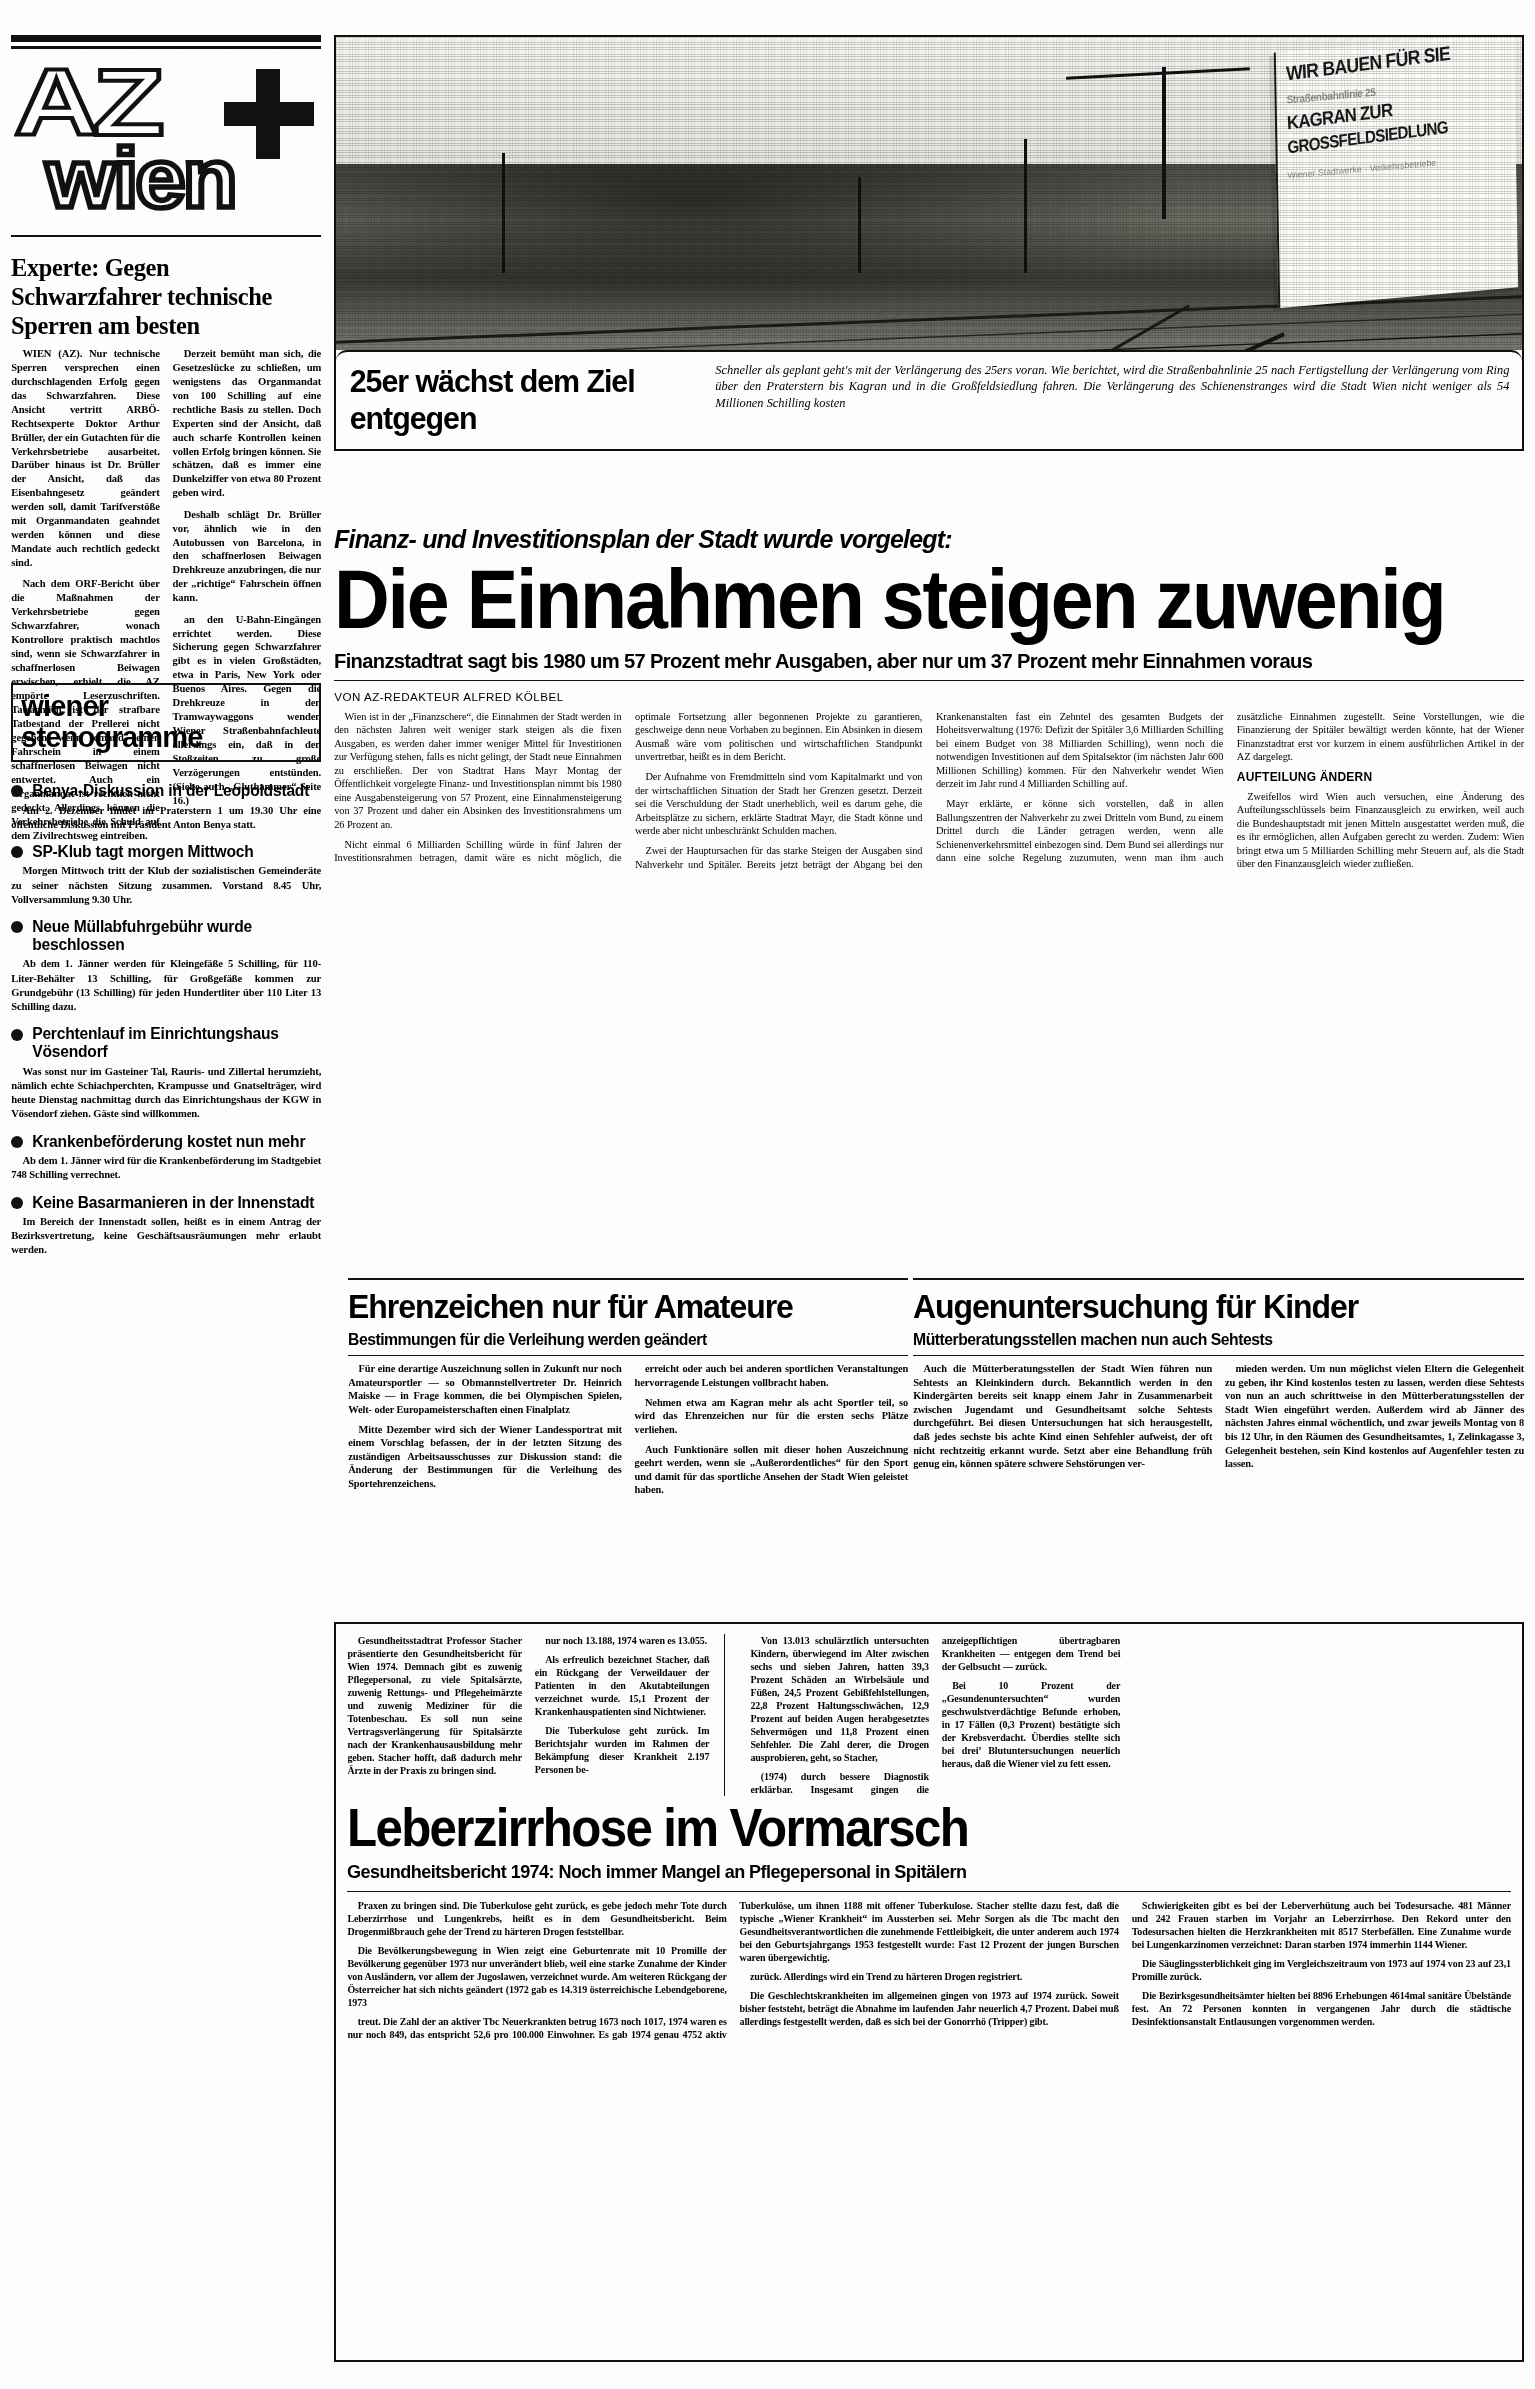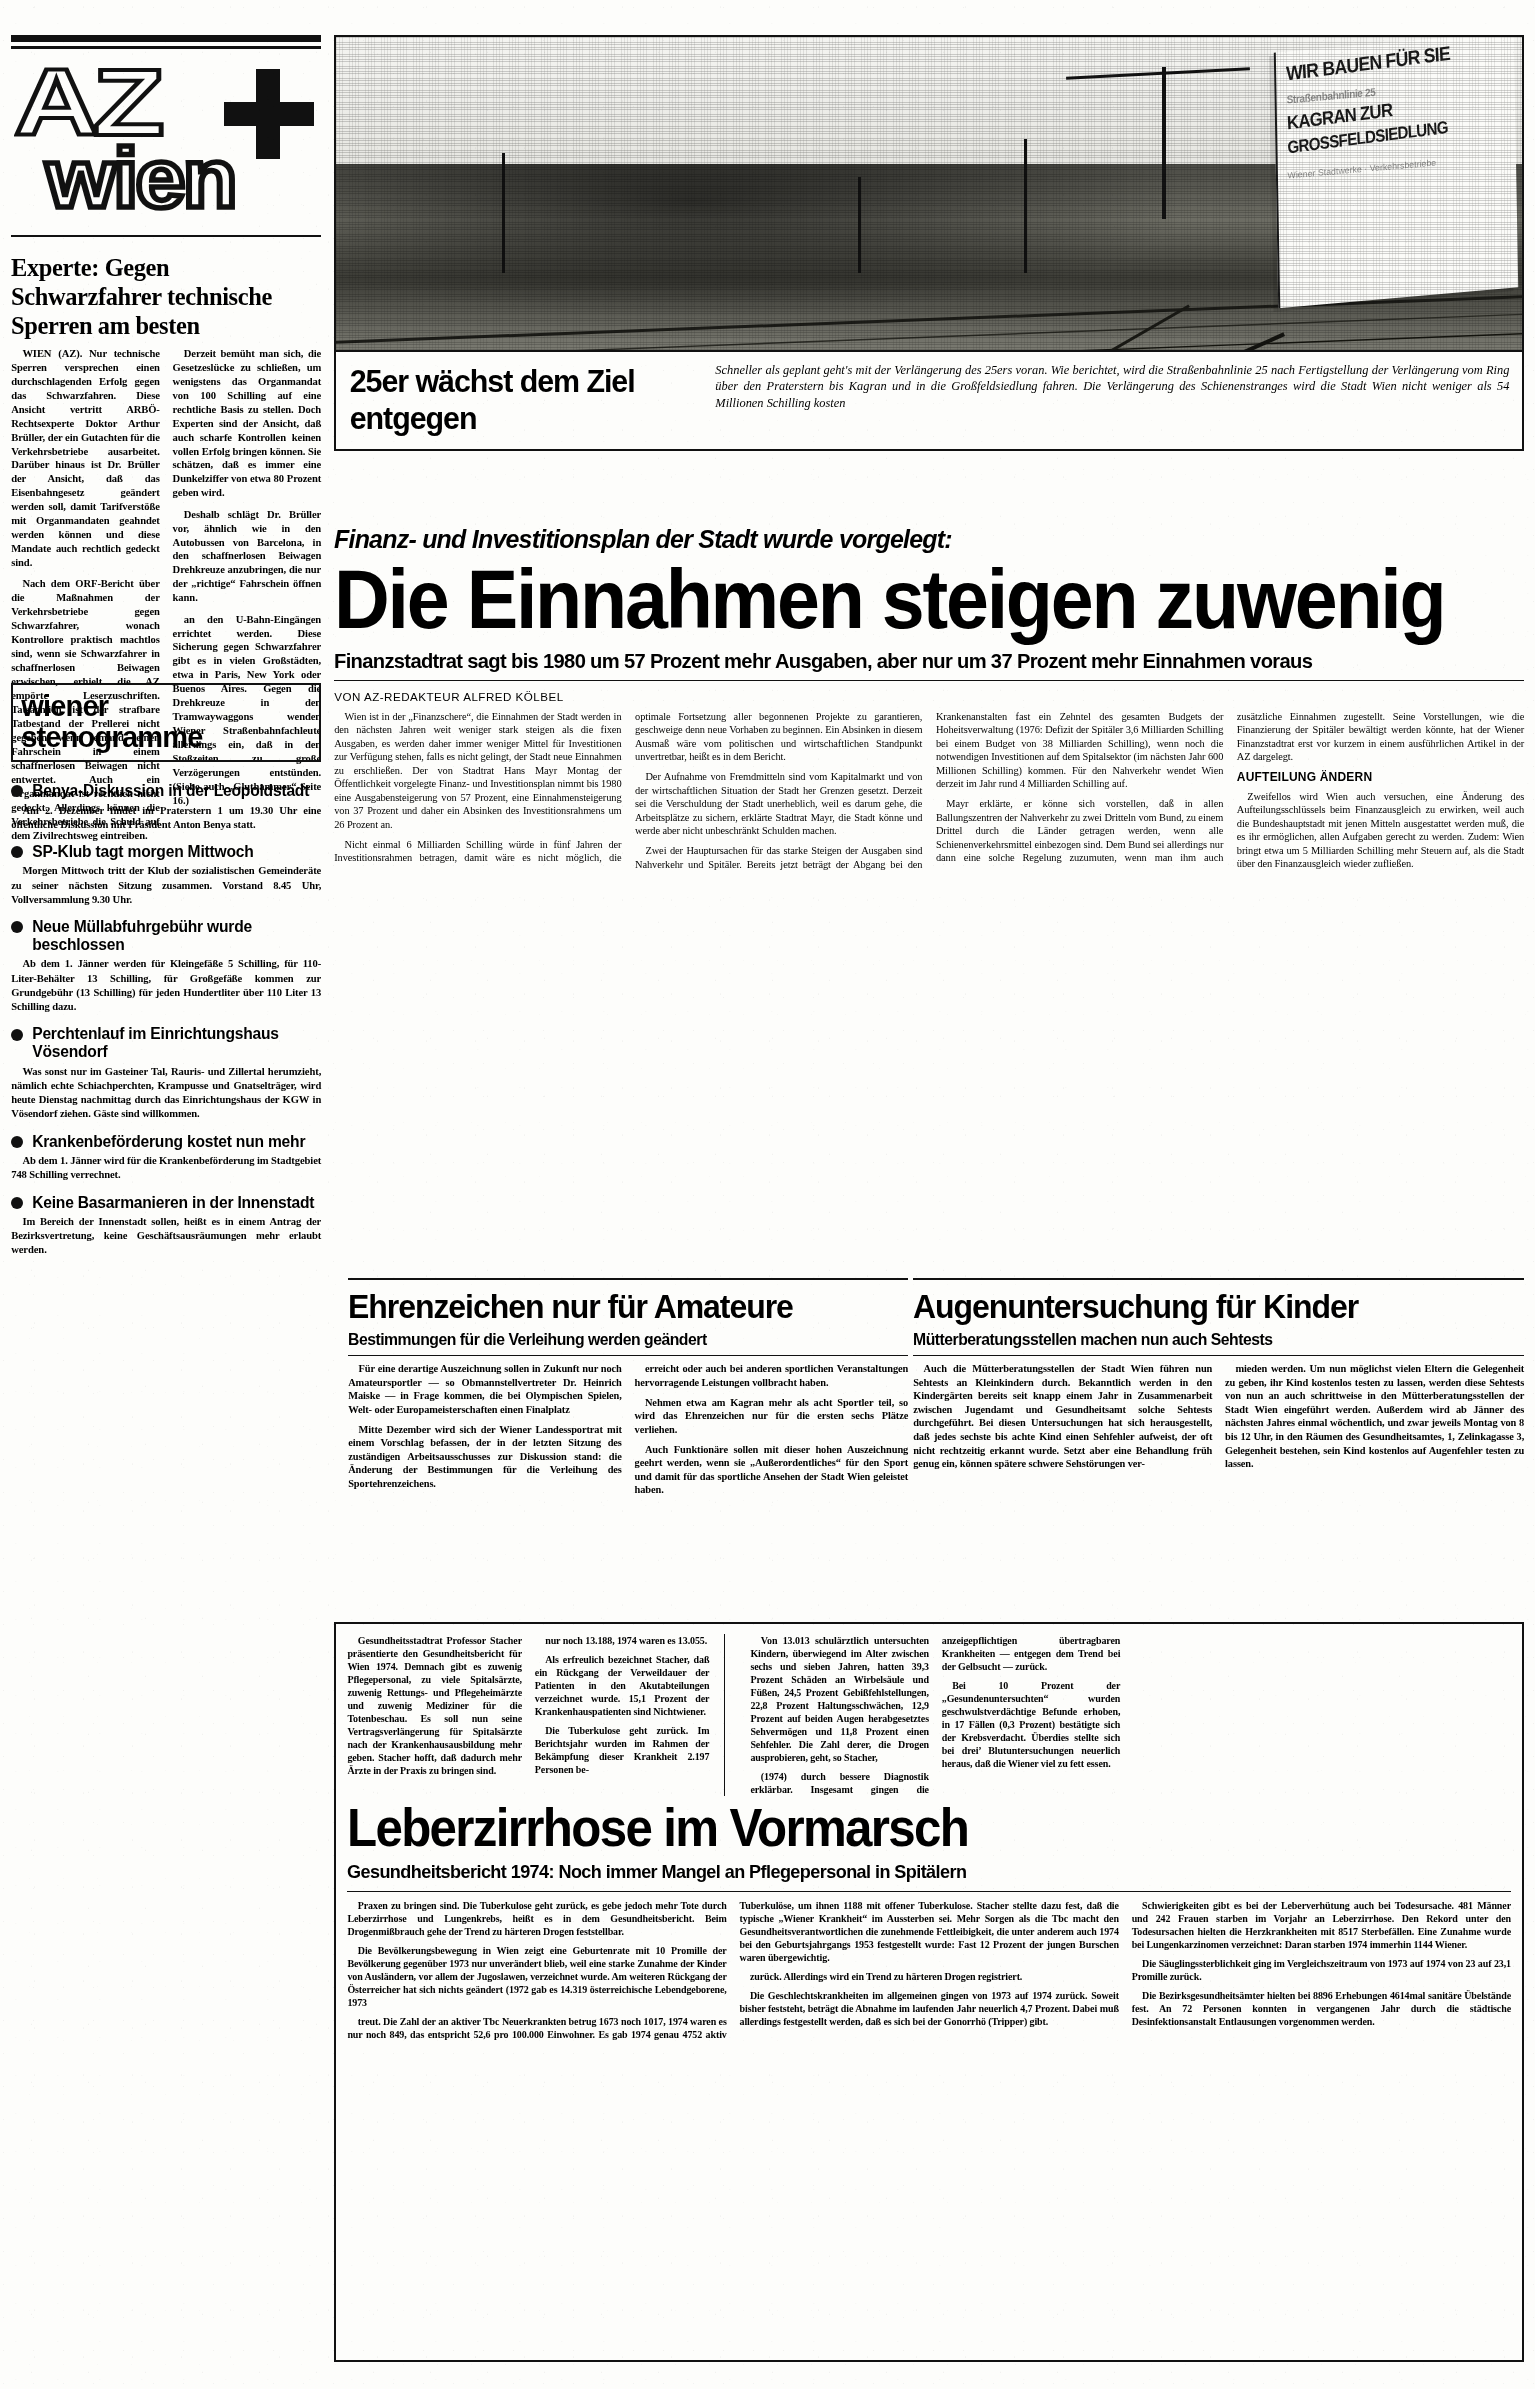--- a/index.html
+++ b/index.html
@@ -184,21 +184,21 @@
   }
   .bb-l4{
     font-family:"Liberation Sans", sans-serif;font-weight:700;
     font-size:17.6px;letter-spacing:-0.8px;color:#1a1a1a;margin-top:3.2px;
     transform:scaleX(.86) rotate(-2deg);transform-origin:left center;white-space:nowrap;
   }
   .bb-small{
     font-size:8.8px;color:#444;margin-top:11.2px;line-height:1.5;
     font-family:"Liberation Sans", sans-serif;opacity:.6;
   }
-  .cap-row{display:flex;border-top:2.4px solid #111;}
+  .cap-row{display:flex;border-top:2.4px solid #111;border-radius:11px;}
   .cap-title{
     width:344px;flex:none;
     font-family:"Liberation Sans", sans-serif;
     font-weight:700;font-size:32px;line-height:1.14;
     letter-spacing:-1.1px;
     padding:11.2px 14.4px 12.8px 14.4px;
     transform:scaleX(.95);transform-origin:left center;
   }
   .cap-text{
     flex:1;

